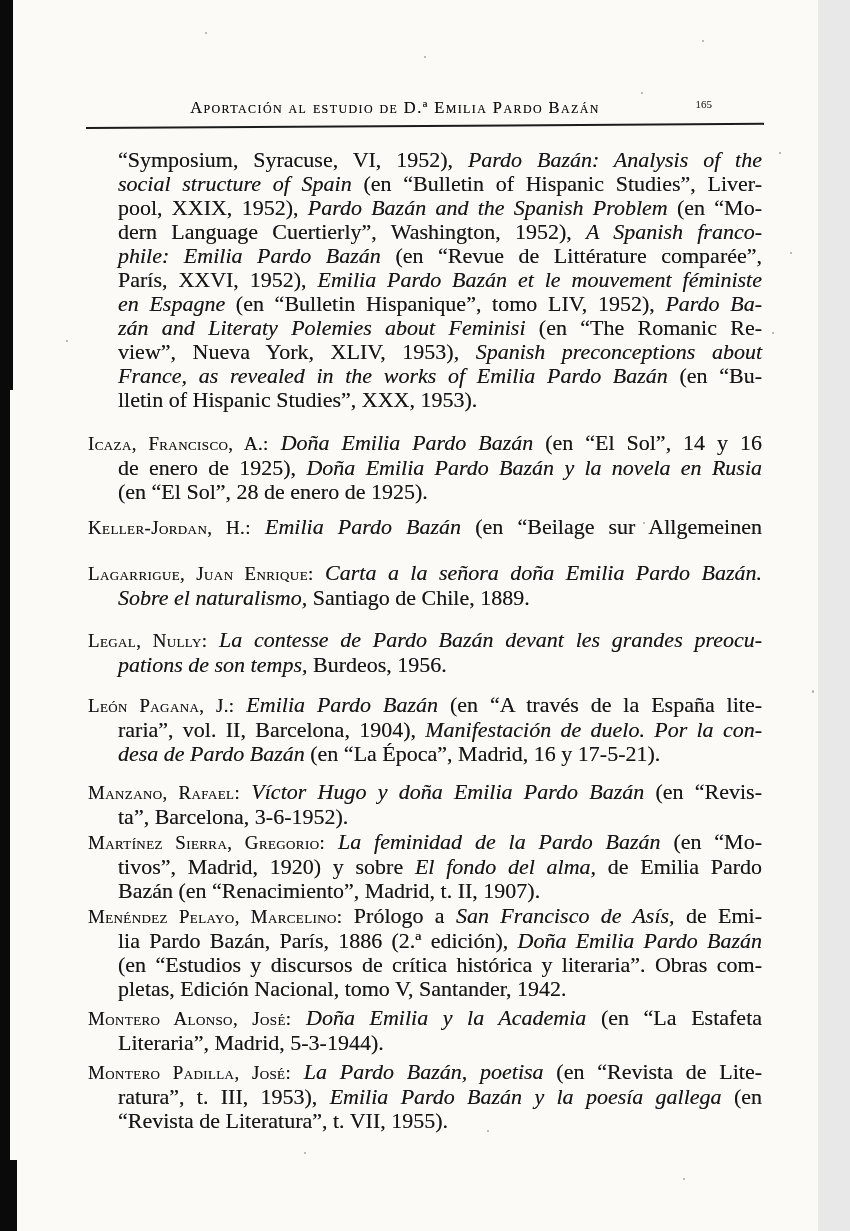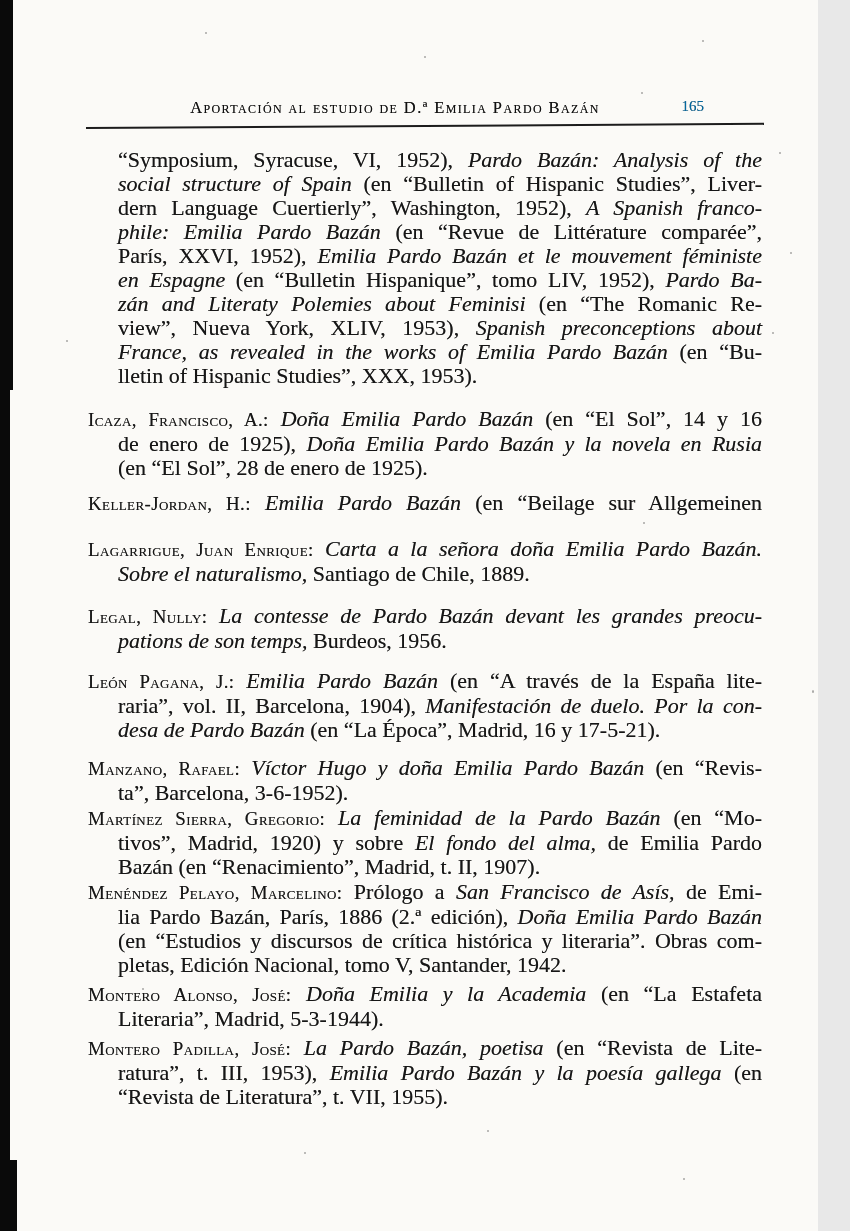--- a/index.html
+++ b/index.html
@@ -22,22 +22,22 @@
   .scanbar.seg3{top:1160px;height:71px;width:17px;}
   
   .header{
     position:absolute;top:98px;left:120px;width:550px;height:22px;
     text-align:center;font-variant:small-caps;font-size:16.5px;
     letter-spacing:1.4px;color:#101010;
     text-shadow:0 0 .4px rgba(0,0,0,.55);
     white-space:nowrap;
   }
   .pagenum{
-    position:absolute;top:98px;right:114px;font-size:15px;
-    color:#0369a1;text-shadow:0 0 .4px rgba(0,0,0,.55);
+    position:absolute;top:98px;right:106px;font-size:11px;
+    color:#404040;text-shadow:0 0 .4px rgba(0,0,0,.55);
   }
   .rule{
     position:absolute;top:127px;left:86px;width:678px;height:2px;
     background:#1c1c1c;transform:rotate(-0.35deg);transform-origin:left center;
   }
   
   .body{
     position:absolute;top:148px;left:88px;width:674px;
     font-size:22px;line-height:24px;
     text-shadow:0 0 .35px rgba(0,0,0,.5);
@@ -64,20 +64,21 @@
   <div class="scanbar seg3"></div>
 
   <div class="header">Aportación al estudio de D.ª Emilia Pardo Bazán</div>
   <div class="pagenum">165</div>
   <div class="rule"></div>
 
   <div class="body" id="entries">
       <div class="entry entry-0">
         <div class="line ind"><span class="s-r">“Symposium, Syracuse, VI, 1952), </span><span class="s-i">Pardo Bazán: Analysis of the</span></div>
         <div class="line ind"><span class="s-i">social structure of Spain</span><span class="s-r"> (en “Bulletin of Hispanic Studies”, Liver-</span></div>
+        <div class="line ind"><span class="s-r">pool, XXIX, 1952), </span><span class="s-i">Pardo Bazán and the Spanish Problem</span><span class="s-r"> (en “Mo-</span></div>
         <div class="line ind"><span class="s-r">dern Language Cuertierly”, Washington, 1952), </span><span class="s-i">A Spanish franco-</span></div>
         <div class="line ind"><span class="s-i">phile: Emilia Pardo Bazán</span><span class="s-r"> (en “Revue de Littérature comparée”,</span></div>
         <div class="line ind"><span class="s-r">París, XXVI, 1952), </span><span class="s-i">Emilia Pardo Bazán et le mouvement féministe</span></div>
         <div class="line ind"><span class="s-i">en Espagne</span><span class="s-r"> (en “Bulletin Hispanique”, tomo LIV, 1952), </span><span class="s-i">Pardo Ba-</span></div>
         <div class="line ind"><span class="s-i">zán and Literaty Polemies about Feminisi</span><span class="s-r"> (en “The Romanic Re-</span></div>
         <div class="line ind"><span class="s-r">view”, Nueva York, XLIV, 1953), </span><span class="s-i">Spanish preconceptions about</span></div>
         <div class="line ind"><span class="s-i">France, as revealed in the works of Emilia Pardo Bazán</span><span class="s-r"> (en “Bu-</span></div>
         <div class="line ind last"><span class="s-r">lletin of Hispanic Studies”, XXX, 1953).</span></div>
       </div>
       <div class="entry entry-1">

